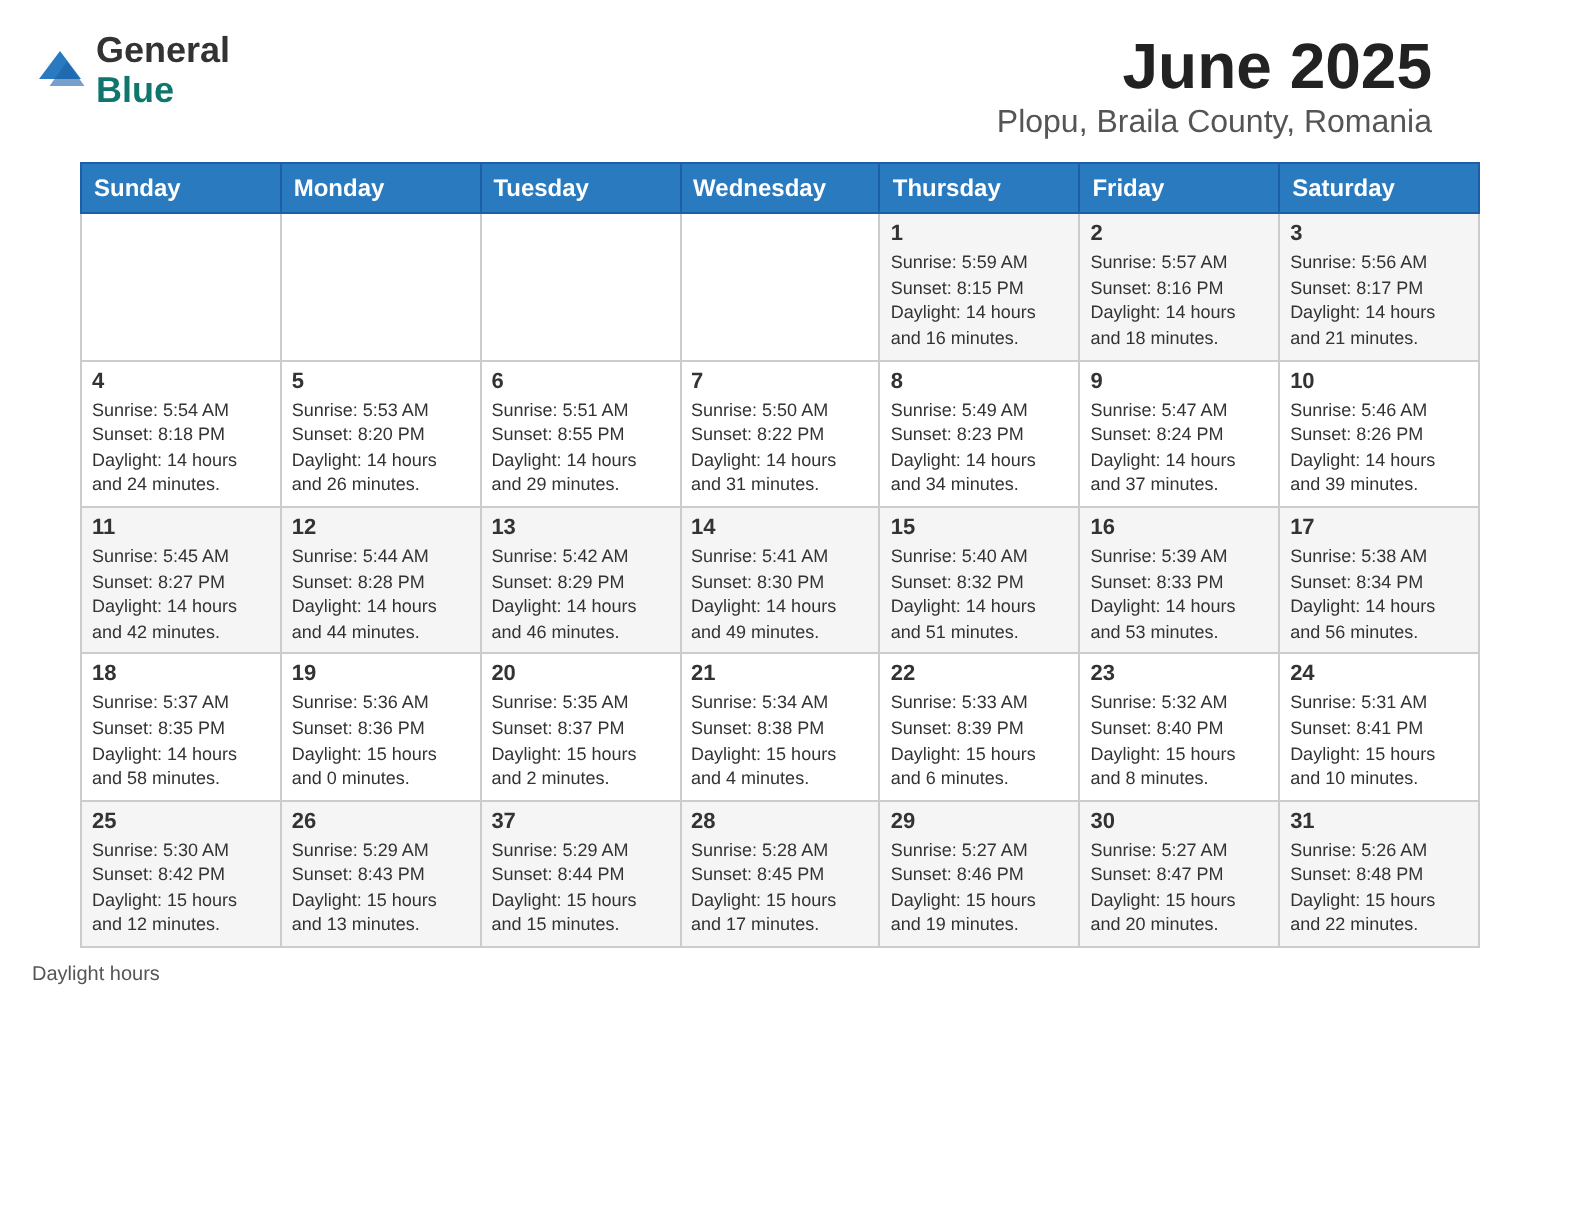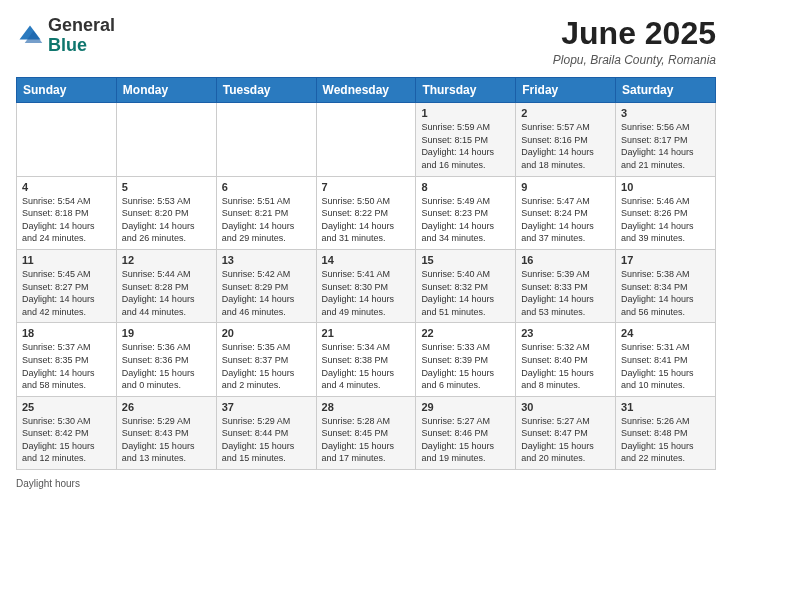--- a/index.html
+++ b/index.html
@@ -38,29 +38,29 @@
     .title-block {
       text-align: right;
     }
     .month-title {
       font-size: 32px;
       font-weight: bold;
       color: #222;
       line-height: 1.1;
     }
     .subtitle {
-      font-size: 12px;
+      font-size: 16px;
       color: #555;
       margin-top: 2px;
-      font-style: italic;
     }
     .calendar {
       width: 100%;
       border-collapse: collapse;
       border: 1px solid #ccc;
+      margin-left: 24px;
     }
     .calendar th {
       background: #2a7abf;
       color: #fff;
       font-size: 12px;
       font-weight: bold;
       text-align: left;
       padding: 5px 6px;
       border: 1px solid #1a5fa8;
     }
@@ -175,21 +175,21 @@
           <td>
             <span class="day-number">5</span>
             <div class="day-info" style="white-space: pre-wrap;">Sunrise: 5:53 AM
 Sunset: 8:20 PM
 Daylight: 14 hours
 and 26 minutes.</div>
           </td>
           <td>
             <span class="day-number">6</span>
             <div class="day-info" style="white-space: pre-wrap;">Sunrise: 5:51 AM
-Sunset: 8:21 PM
+Sunset: 8:55 PM
 Daylight: 14 hours
 and 29 minutes.</div>
           </td>
           <td>
             <span class="day-number">7</span>
             <div class="day-info" style="white-space: pre-wrap;">Sunrise: 5:50 AM
 Sunset: 8:22 PM
 Daylight: 14 hours
 and 31 minutes.</div>
           </td>

